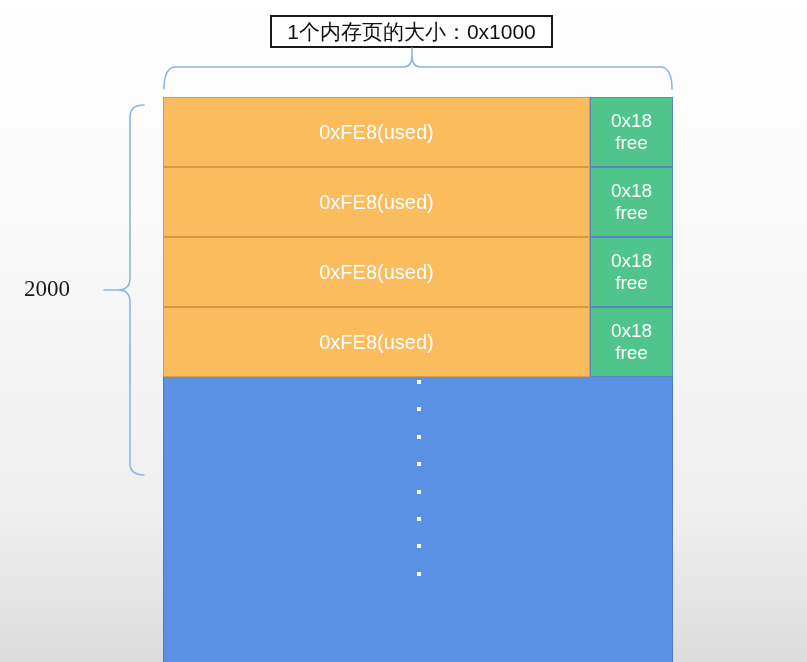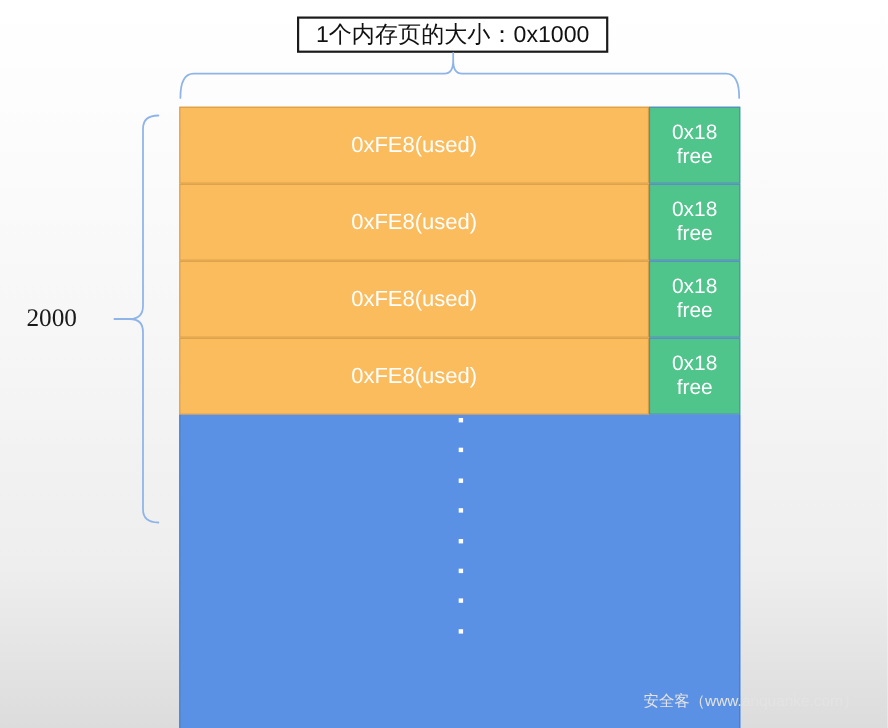--- a/index.html
+++ b/index.html
@@ -227,15 +227,14 @@
           <div class="dot" style="top: 57.8px;"></div>
           <div class="dot" style="top: 85.2px;"></div>
           <div class="dot" style="top: 112.6px;"></div>
           <div class="dot" style="top: 140px;"></div>
           <div class="dot" style="top: 167.4px;"></div>
           <div class="dot" style="top: 194.8px;"></div>
         </div>
     </div>
   </div>
 
-  <div id="watermark">安全客（www.anquanke.com）</div>
 
 </div>
 
 </body></html>

